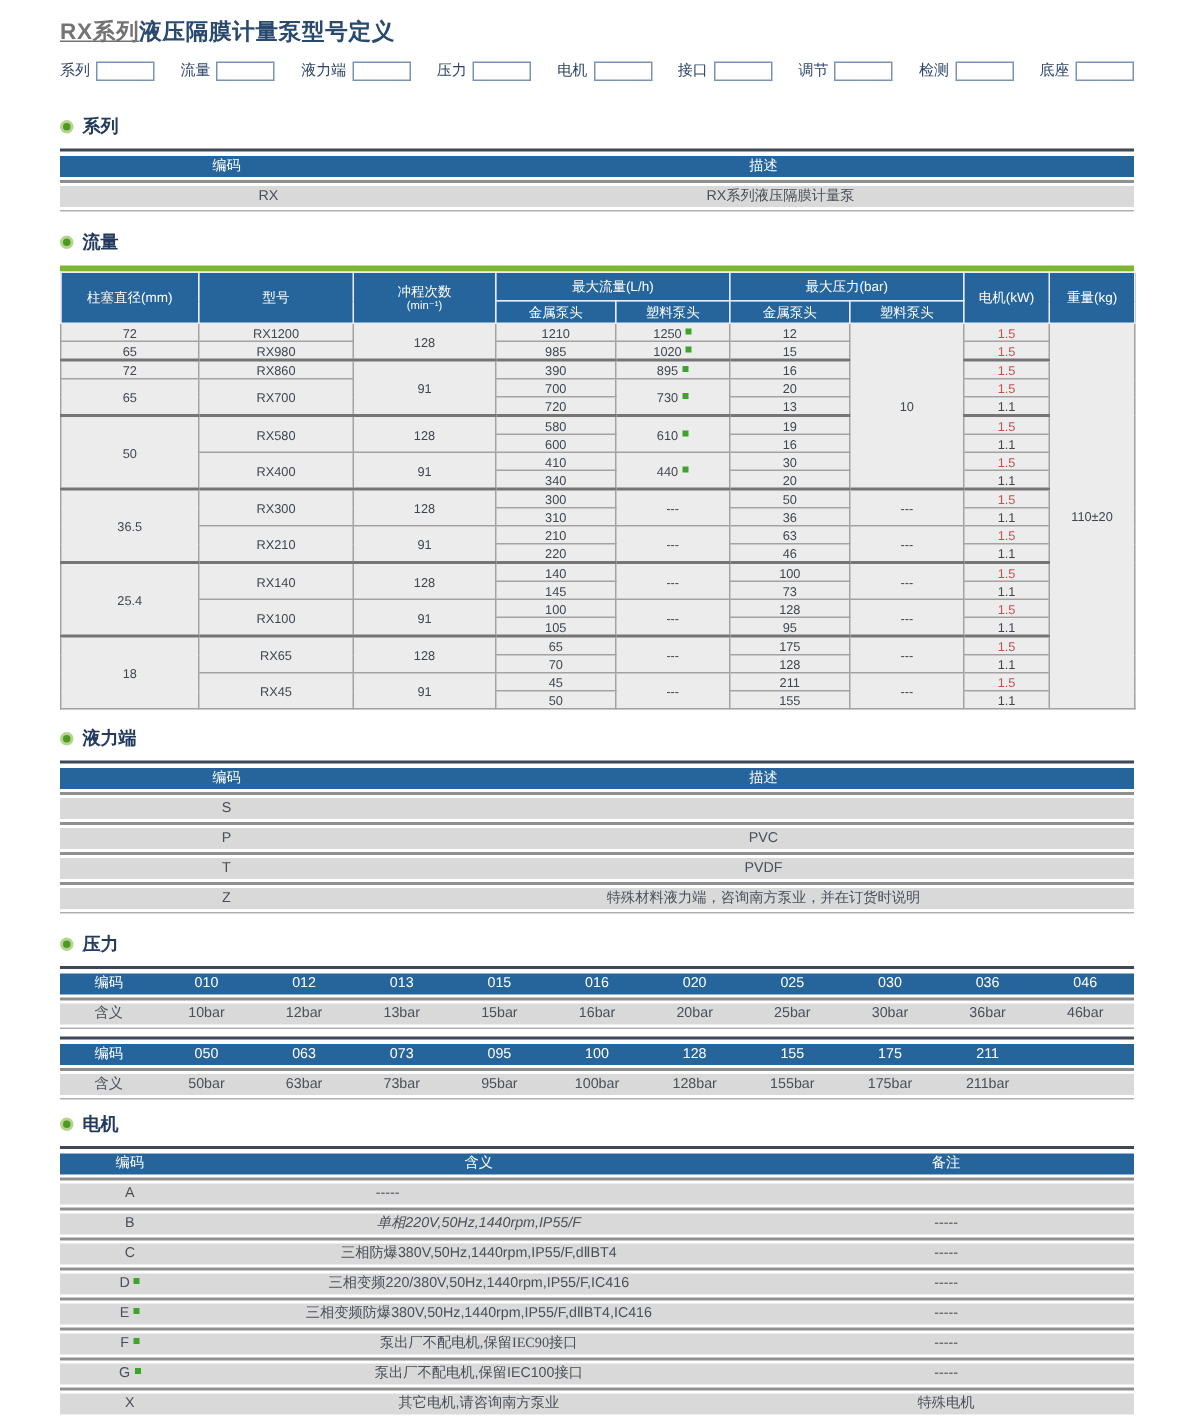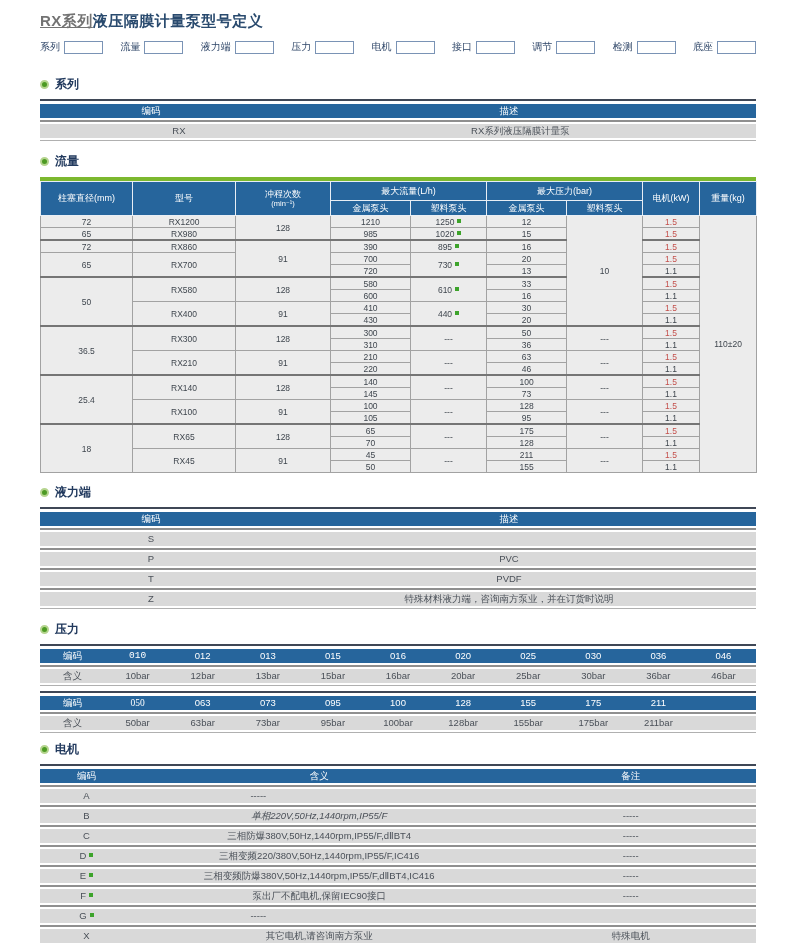--- a/index.html
+++ b/index.html
@@ -200,38 +200,38 @@
             <td>720</td>
             <td>13</td>
             <td>1.1</td>
           </tr>
           <tr class="group-start">
             <td rowspan="4">50</td>
             <td rowspan="2">RX580</td>
             <td rowspan="2">128</td>
             <td>580</td>
             <td rowspan="2">610<span class="gsq"></span></td>
-            <td>33</td>
+            <td>19</td>
             <td class="red">1.5</td>
           </tr>
           <tr>
             <td>600</td>
             <td>16</td>
             <td>1.1</td>
           </tr>
           <tr>
             <td rowspan="2">RX400</td>
             <td rowspan="2">91</td>
             <td>410</td>
             <td rowspan="2">440<span class="gsq"></span></td>
             <td>30</td>
             <td class="red">1.5</td>
           </tr>
           <tr>
-            <td>430</td>
+            <td>340</td>
             <td>20</td>
             <td>1.1</td>
           </tr>
           <tr class="group-start">
             <td rowspan="4">36.5</td>
             <td rowspan="2">RX300</td>
             <td rowspan="2">128</td>
             <td>300</td>
             <td rowspan="2">---</td>
             <td>50</td>
@@ -352,21 +352,21 @@
     </div>
 
   <div class="sec m-t12">
     <span class="bullet"></span>
     <span>压力</span>
   </div>
   <div class="btable">
       <div class="topline"></div>
       <div class="band blue">
         <div class="bcell" style="flex: 1 1 0%;"><span>编码</span></div>
-        <div class="bcell" style="flex: 1 1 0%; font-family: Liberation Mono, monospace;"><span>010</span></div>
+        <div class="bcell" style="flex: 1 1 0%;"><span>010</span></div>
         <div class="bcell" style="flex: 1 1 0%;"><span>012</span></div>
         <div class="bcell" style="flex: 1 1 0%;"><span>013</span></div>
         <div class="bcell" style="flex: 1 1 0%;"><span>015</span></div>
         <div class="bcell" style="flex: 1 1 0%;"><span>016</span></div>
         <div class="bcell" style="flex: 1 1 0%;"><span>020</span></div>
         <div class="bcell" style="flex: 1 1 0%;"><span>025</span></div>
         <div class="bcell" style="flex: 1 1 0%;"><span>030</span></div>
         <div class="bcell" style="flex: 1 1 0%;"><span>036</span></div>
         <div class="bcell" style="flex: 1 1 0%;"><span>046</span></div>
       </div>
@@ -383,21 +383,21 @@
         <div class="bcell" style="flex: 1 1 0%;"><span>30bar</span></div>
         <div class="bcell" style="flex: 1 1 0%;"><span>36bar</span></div>
         <div class="bcell" style="flex: 1 1 0%;"><span>46bar</span></div>
       </div>
       <div class="bottomline"></div>
     </div>
   <div class="btable pt-gap">
       <div class="topline"></div>
       <div class="band blue">
         <div class="bcell" style="flex: 1 1 0%;"><span>编码</span></div>
-        <div class="bcell" style="flex: 1 1 0%; font-family: Liberation Serif, serif;"><span>050</span></div>
+        <div class="bcell" style="flex: 1 1 0%;"><span>050</span></div>
         <div class="bcell" style="flex: 1 1 0%;"><span>063</span></div>
         <div class="bcell" style="flex: 1 1 0%;"><span>073</span></div>
         <div class="bcell" style="flex: 1 1 0%;"><span>095</span></div>
         <div class="bcell" style="flex: 1 1 0%;"><span>100</span></div>
         <div class="bcell" style="flex: 1 1 0%;"><span>128</span></div>
         <div class="bcell" style="flex: 1 1 0%;"><span>155</span></div>
         <div class="bcell" style="flex: 1 1 0%;"><span>175</span></div>
         <div class="bcell" style="flex: 1 1 0%;"><span>211</span></div>
         <div class="bcell" style="flex: 1 1 0%;"><span></span></div>
       </div>
@@ -454,26 +454,27 @@
       </div>
       <div class="sep"></div>
       <div class="band">
         <div class="bcell" style="width: 13%;"><span>E</span><span class="gsq"></span></div>
         <div class="bcell" style="width: 52%;"><span>三相变频防爆380V,50Hz,1440rpm,IP55/F,dⅡBT4,IC416</span></div>
         <div class="bcell" style="width: 35%;"><span>-----</span></div>
       </div>
       <div class="sep"></div>
       <div class="band">
         <div class="bcell" style="width: 13%;"><span>F</span><span class="gsq"></span></div>
-        <div class="bcell" style="width: 52%;"><span>泵出厂不配电机,保留IEC90接口</span></div>
+        <div class="bcell" style="width: 52%; font-family: Liberation Serif, serif;"><span>泵出厂不配电机,保留IEC90接口</span></div>
         <div class="bcell" style="width: 35%;"><span>-----</span></div>
       </div>
       <div class="sep"></div>
       <div class="band">
         <div class="bcell" style="width: 13%;"><span>G</span><span class="gsq"></span></div>
+        <div class="bcell" style="width: 52%;"><span>泵出厂不配电机,保留IEC100接口</span></div>
         <div class="bcell" style="width: 35%;"><span>-----</span></div>
       </div>
       <div class="sep"></div>
       <div class="band">
         <div class="bcell" style="width: 13%;"><span>X</span></div>
         <div class="bcell" style="width: 52%;"><span>其它电机,请咨询南方泵业</span></div>
         <div class="bcell" style="width: 35%;"><span>特殊电机</span></div>
       </div>
     </div>
 

